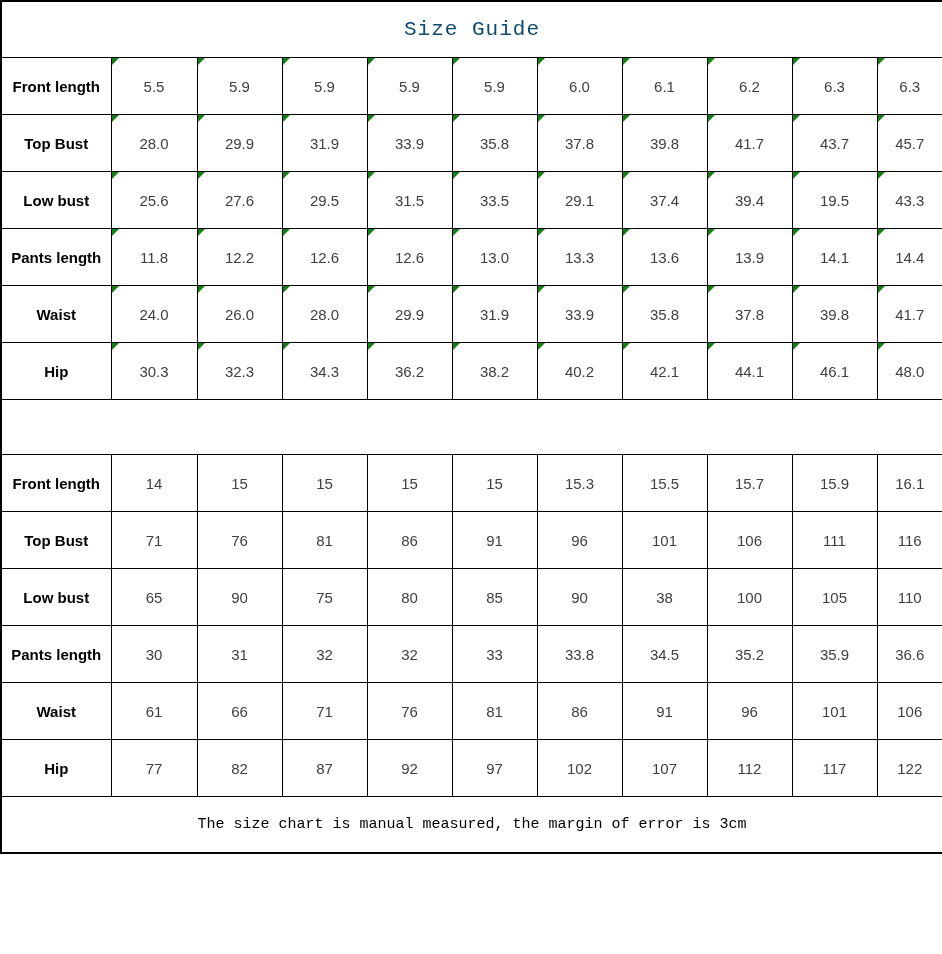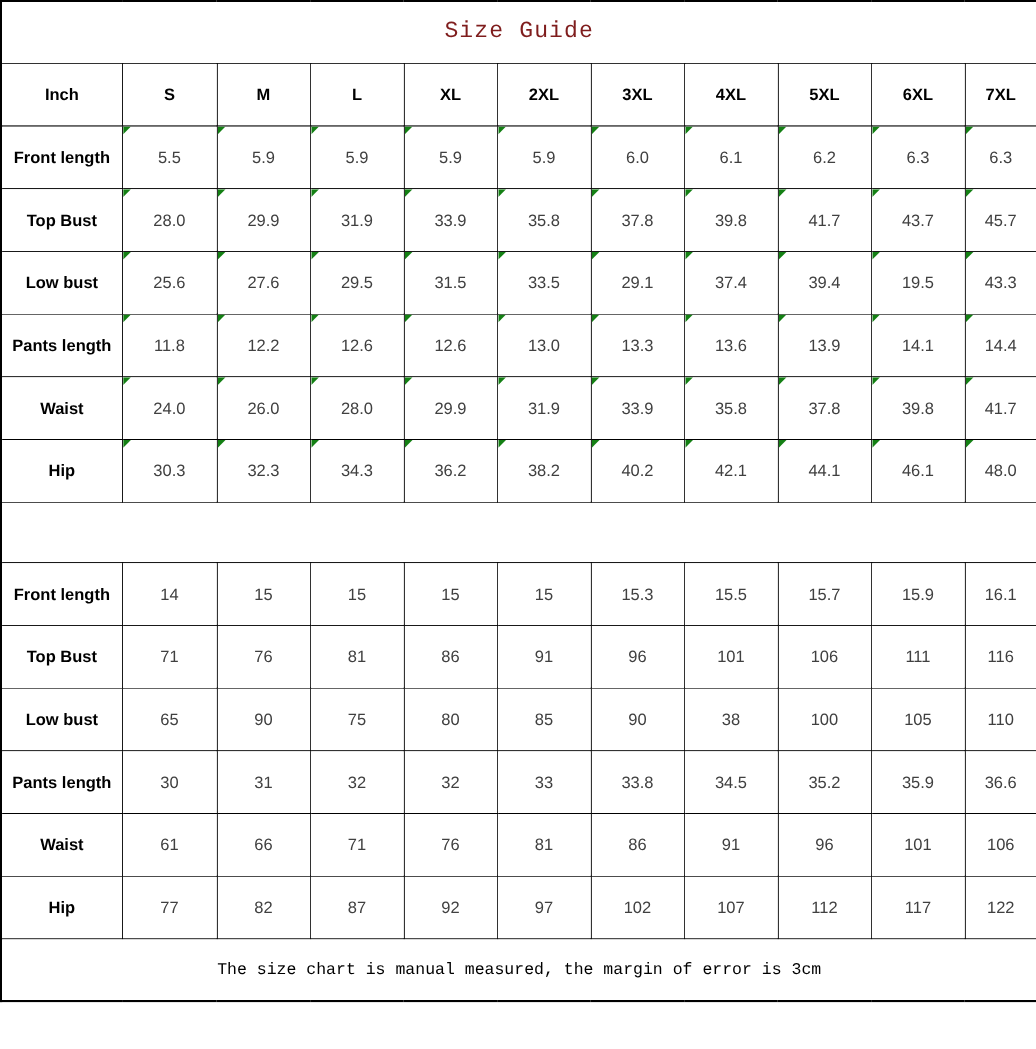--- a/index.html
+++ b/index.html
@@ -26,21 +26,21 @@
     vertical-align: middle;
     position: relative;
     overflow: hidden;
     background: #ffffff;
   }
   
   .title-cell {
     font-family: "Liberation Mono", "DejaVu Sans Mono", monospace;
     font-size: 21px;
     font-weight: 400;
-    color: #7f1d1d;
+    color: #0c4a6e;
     letter-spacing: 1px;
     height: 55px;
   }
   
   th.hdr, th.rowlabel {
     font-size: 15px;
     font-weight: bold;
     color: #000;
   }
   
@@ -87,33 +87,20 @@
       <col style="width:85px">
         <col style="width:85px">
       <col style="width:66px">
     </colgroup>
     <tbody>
       <tr>
         <td class="title-cell" colspan="11">Size Guide</td>
       </tr>
     </tbody>
     <tbody id="table-0">
-        <tr>
-          <th class="hdr">Inch</th>
-          <th class="hdr">S</th>
-          <th class="hdr">M</th>
-          <th class="hdr">L</th>
-          <th class="hdr">XL</th>
-          <th class="hdr">2XL</th>
-          <th class="hdr">3XL</th>
-          <th class="hdr">4XL</th>
-          <th class="hdr">5XL</th>
-          <th class="hdr">6XL</th>
-          <th class="hdr">7XL</th>
-        </tr>
         <tr>
           <th class="rowlabel">Front length</th>
           <td class="num"><span class="flag"></span><span>5.5</span></td>
           <td class="num"><span class="flag"></span><span>5.9</span></td>
           <td class="num"><span class="flag"></span><span>5.9</span></td>
           <td class="num"><span class="flag"></span><span>5.9</span></td>
           <td class="num"><span class="flag"></span><span>5.9</span></td>
           <td class="num"><span class="flag"></span><span>6.0</span></td>
           <td class="num"><span class="flag"></span><span>6.1</span></td>
           <td class="num"><span class="flag"></span><span>6.2</span></td>

